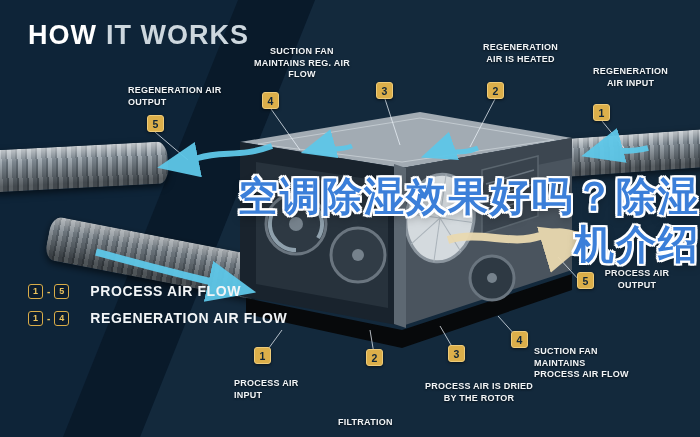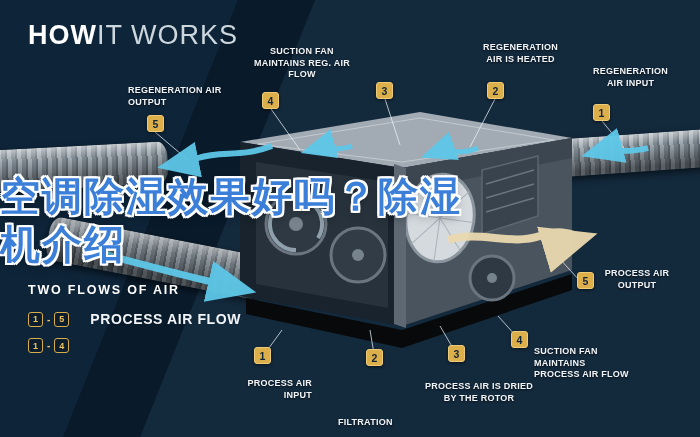--- a/index.html
+++ b/index.html
@@ -14,21 +14,21 @@
     position:absolute;inset:0;background:rgba(3,11,20,0.38);
     clip-path:polygon(34% 0,45% 0,20% 100%,9% 100%);
   }
   .band-light{
     position:absolute;inset:0;background:rgba(255,255,255,0.025);
     clip-path:polygon(45% 0,100% 0,100% 100%,20% 100%);
   }
   
   .title{position:absolute;left:28px;top:20px;font-size:27px;letter-spacing:1px;white-space:nowrap;}
   .title .bold{font-weight:800;color:#ffffff;margin-top:40px;}
-  .title .light{font-weight:400;color:#cdd7de;}
+  .title .light{font-weight:700;color:#cdd7de;margin-left:9px;}
   
   .duct{
     position:absolute;border-radius:10px/16px;
     background-image:
       linear-gradient(180deg, rgba(255,255,255,0.55), rgba(255,255,255,0.08) 30%, rgba(0,0,0,0.42) 88%),
       repeating-linear-gradient(90deg,#99a3ab 0 4px,#717c85 4px 8px,#59646d 8px 10px);
     box-shadow:0 3px 7px rgba(0,0,0,0.55);
   }
   .duct-left{left:-12px;top:146px;width:180px;height:42px;transform:rotate(-3deg);}
   .duct-right{left:560px;top:134px;width:152px;height:38px;transform:rotate(-4deg);}
@@ -55,21 +55,21 @@
   .legend-row{display:flex;align-items:center;}
   .lbadge{
     width:15px;height:15px;box-sizing:border-box;border:1px solid #d9ad49;border-radius:3px;
     background:rgba(8,18,28,0.35);color:#ecc35d;font-size:9px;font-weight:bold;
     display:flex;align-items:center;justify-content:center;
   }
   .ldash{color:#ecc35d;font-size:10px;font-weight:bold;margin:0 4px;}
   .llabel{margin-left:10px;font-size:14px;font-weight:bold;letter-spacing:0.6px;color:#f2f5f7;padding-left:11px;}
   
   .headline{
-    position:absolute;left:0;right:0;top:172px;text-align:left;z-index:9;
+    position:absolute;left:0;right:0;top:172px;text-align:right;z-index:9;
     font-size:40px;font-weight:bold;letter-spacing:2px;line-height:1.2;color:#3b7fd9;
     text-shadow:
       -2px -2px 0 #fff, 2px -2px 0 #fff, -2px 2px 0 #fff, 2px 2px 0 #fff,
       0 -2px 0 #fff, 0 2px 0 #fff, -2px 0 0 #fff, 2px 0 0 #fff,
       0 4px 8px rgba(0,0,0,0.35);
   }
 </style>
 </head>
 <body>
 
@@ -197,36 +197,36 @@
   <div class="callout" style="left:424px;top:381px;width:110px;text-align:center;">
     <span>PROCESS AIR IS DRIED BY THE ROTOR</span>
   </div>
 
   <div class="badge" style="left:366px;top:349px;">2</div>
   <div class="callout" style="left:338px;top:385px;width:75px;text-align:left;margin-top:32px;">
     <span>FILTRATION</span>
   </div>
 
   <div class="badge" style="left:254px;top:347px;">1</div>
-  <div class="callout" style="left:234px;top:378px;width:78px;text-align:right;">
+  <div class="callout" style="left:234px;top:378px;width:78px;text-align:left;">
     <span>PROCESS AIR INPUT</span>
   </div>
 
   <div class="legend">
-    <div class="legend-heading">TWO FLOWS OF AIR</div>
     <div class="legend-row">
       <span class="lbadge">1</span>
       <span class="ldash">-</span>
       <span class="lbadge">5</span>
       <span class="llabel">PROCESS AIR FLOW</span>
     </div>
     <div class="legend-row">
       <span class="lbadge">1</span>
       <span class="ldash">-</span>
       <span class="lbadge">4</span>
+      <span class="llabel">REGENERATION AIR FLOW</span>
     </div>
   </div>
 
   <div class="headline">
     <div>空调除湿效果好吗？除湿</div>
     <div>机介绍</div>
   </div>
 
 </div>
 

